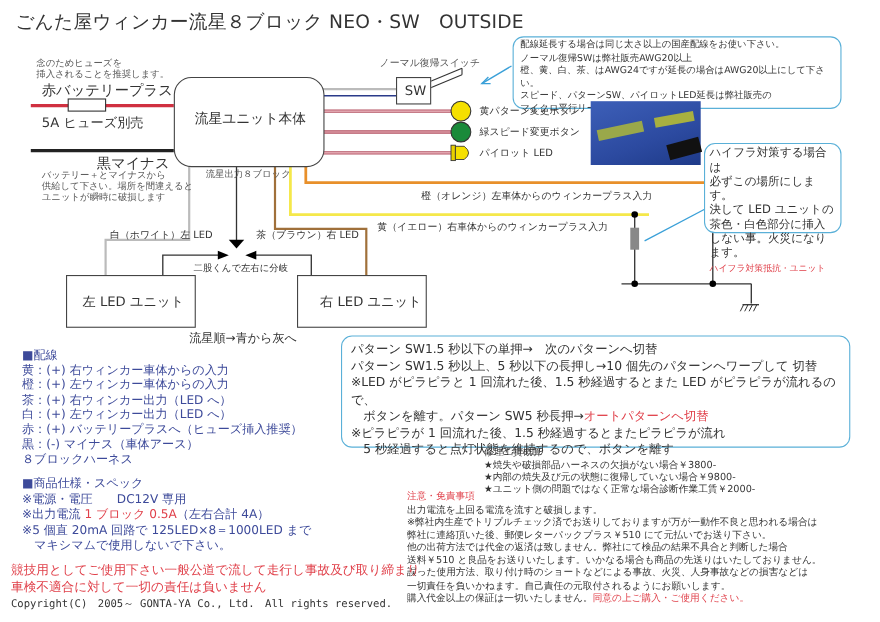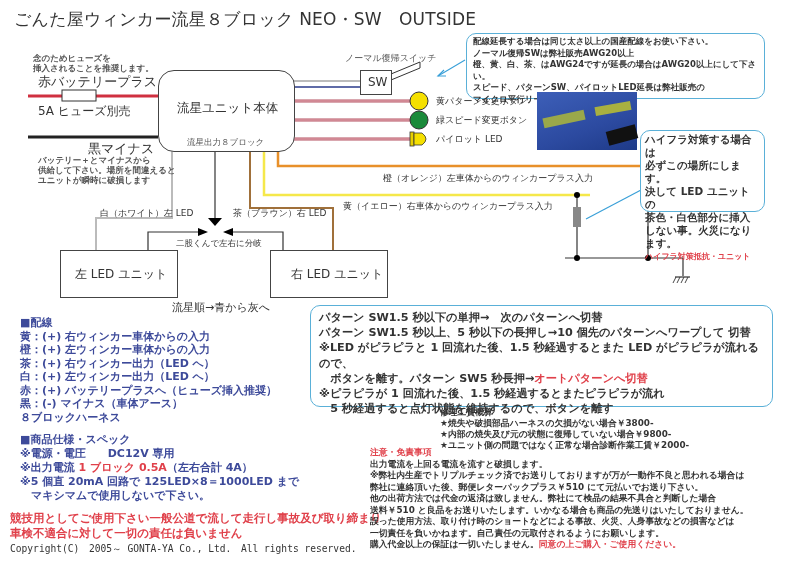--- a/index.html
+++ b/index.html
@@ -11,21 +11,21 @@
   .small { font-size:8.5px; color:#555; line-height:10px; }
   .label { font-size:13px; color:#333; }
   .lbl9 { font-size:9px; color:#333; }
   .box { position:absolute; border:1.3px solid #444; background:#fff; }
   .note { position:absolute; border:1.5px solid #5ab0d8; border-radius:10px; background:#fff; }
   .note-top { left:466px; top:33px; width:285px; height:60px; padding:2px 6px; font-size:8.5px; line-height:11.5px; color:#333; }
   .note-hf { left:640px; top:118px; width:115px; height:76px; padding:2px 4px; font-size:10.5px; line-height:13px; color:#333;margin-top:12px; }
   .note-hf .red { color:#e0404a; font-size:8px; text-align:left; }
   .note-sw { left:310px; top:305px; width:445px; height:92px; padding:4px 8px; font-size:11.2px; line-height:15.2px; color:#333; }
   .red { color:#e0404a; }
-  .blk { display:block;font-weight:bold; }
+  .blk { display:block; }
   .wiring { left:20px; top:316px; font-size:11px; line-height:13.5px; color:#3d4a9a; }
   .wiring .head { color:#3d4a9a; }
   .spec { left:20px; top:433px; font-size:11px; line-height:14px; color:#3d4a9a; }
   .warn { left:10px; top:511px; font-size:11.5px; line-height:15px; color:#e0404a; }
   .copy { left:10px; top:543px; font-family:"DejaVu Sans Mono", monospace; font-size:9.6px; color:#333; }
   .repair { left:440px; top:407px; font-size:8.8px; line-height:11px; color:#333; }
   .caution { left:370px; top:447px; font-size:8.8px; line-height:11.5px; color:#333; }
   .photo { position:absolute; left:537px; top:92px; width:100px; height:58px;
            background:linear-gradient(160deg,#3d5fb8 0%,#2c4aa0 60%,#1e3a88 100%); }
 </style>
@@ -107,21 +107,21 @@
 <div class="abs label" style="left:38px;top:103px;font-size:12px;">5A ヒューズ別売</div>
 <div class="abs label" style="left:88px;top:140px;">黒マイナス</div>
 <div class="abs small" style="left:38px;top:155px;">
   <span class="blk">バッテリー＋とマイナスから</span>
   <span class="blk">供給して下さい。場所を間違えると</span>
   <span class="blk">ユニットが瞬時に破損します</span>
 </div>
 
 <div class="box" style="left:158px;top:70px;width:135px;height:80px;border-radius:16px;">
   <div class="abs" style="left:18px;top:29px;font-size:12.5px;">流星ユニット本体</div>
-  <div class="abs" style="left:28px;top:66px;font-size:8.5px;color:#555;">流星出力８ブロック</div>
+  <div class="abs" style="left:28px;top:82px;font-size:8.5px;color:#555;">流星出力８ブロック</div>
 </div>
 
 <div class="abs small" style="left:345px;top:53px;font-size:9px;">ノーマル復帰スイッチ</div>
 <div class="box" style="left:360px;top:70px;width:30px;height:23px;">
   <div class="abs" style="left:7px;top:4px;font-size:12px;">SW</div>
 </div>
 
 <div class="abs lbl9" style="left:436px;top:95px;">黄パターン変更ボタン</div>
 <div class="abs lbl9" style="left:436px;top:114px;">緑スピード変更ボタン</div>
 <div class="abs lbl9" style="left:436px;top:133px;">パイロット LED</div>

